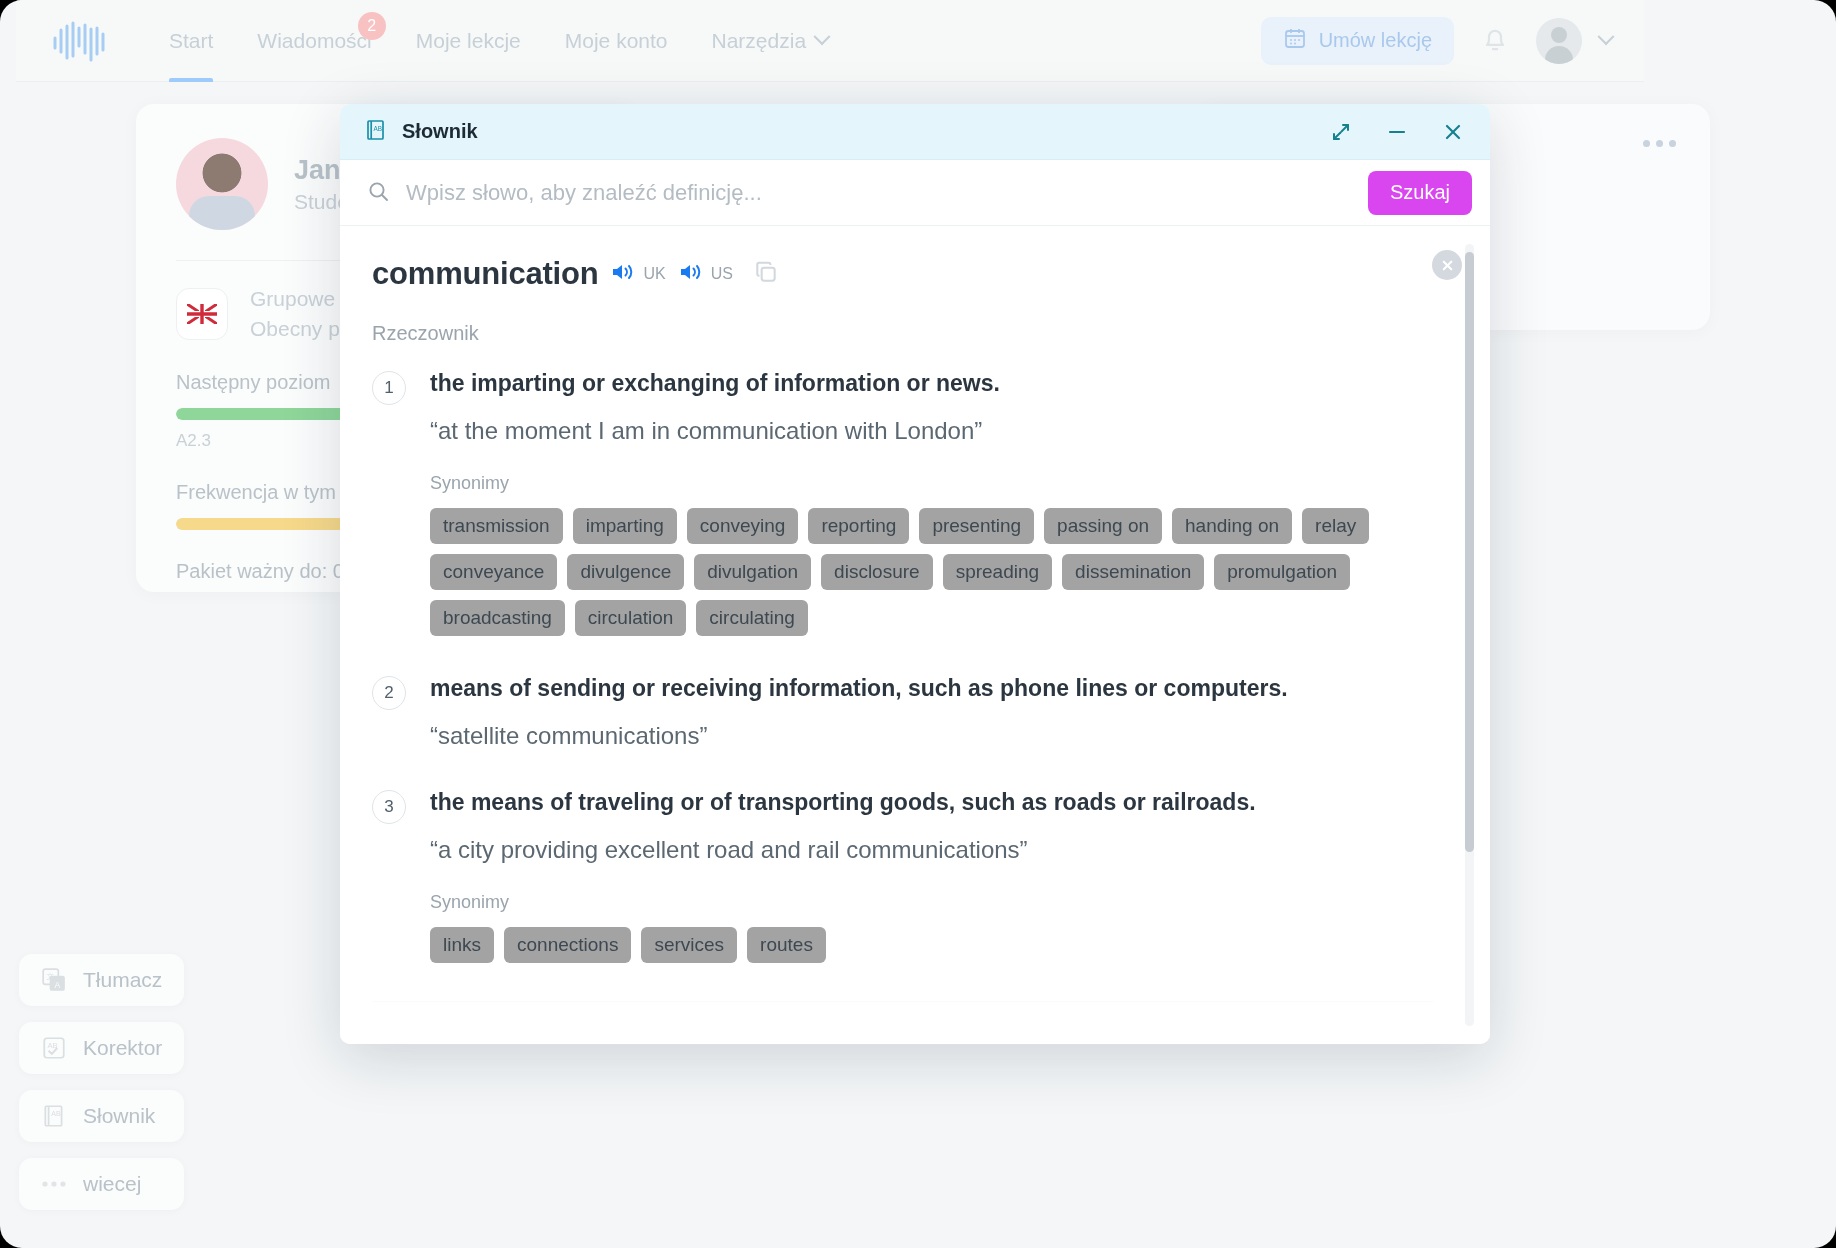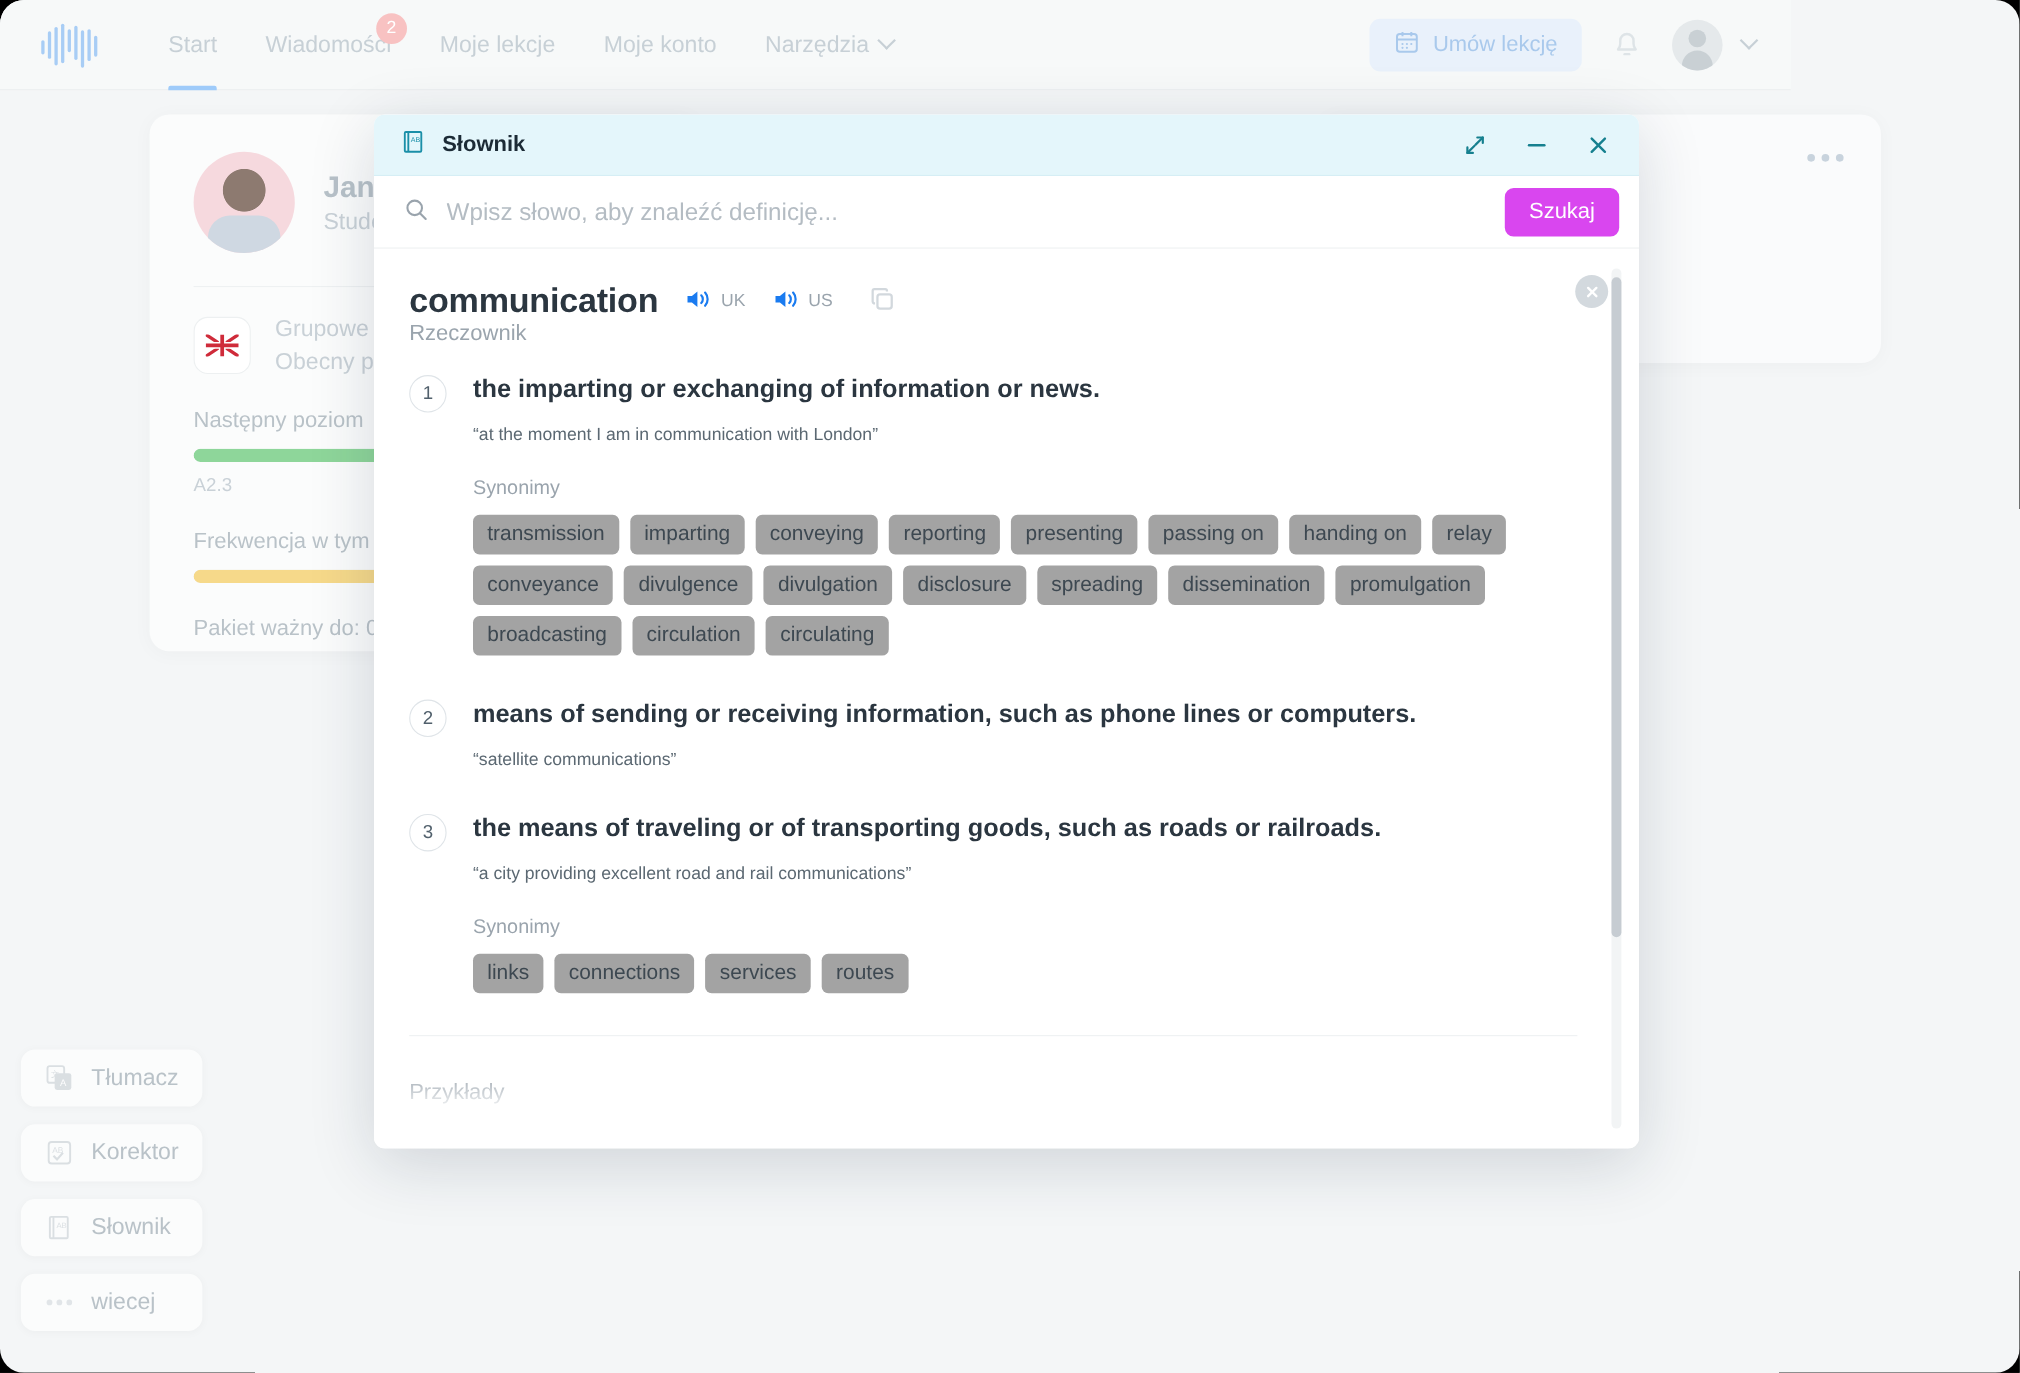--- a/index.html
+++ b/index.html
@@ -12,21 +12,21 @@
   #screen {
     position: relative;
     width: 1836px; height: 1248px;
     background: #f4f6f7;
     border-radius: 22px;
     overflow: hidden;
   }
 
   
   #header {
-    position: absolute; top: 0; left: 0;
+    position: absolute; top: 0; left: 16px;
     width: 1628px; height: 82px;
     background: #f7f9f9;
     display: flex; align-items: center;
     border-bottom: 1px solid #eceff0;
   }
   #logo { margin-left: 33px; width: 60px; height: 52px; display:flex; align-items:center; }
   .nav {
     display: flex; align-items: center; height: 82px;
     margin-left: 38px;
   }
@@ -192,21 +192,21 @@
     background:#d946ef;color:#fff;border:none;border-radius:8px;
     height:44px;padding:0 22px;font-size:20px;cursor:pointer;
     font-family:"Liberation Sans",sans-serif;
   }
 
   #modal-body {
     flex:1; position:relative; overflow:hidden;
     padding: 30px 56px 0 32px;
   }
 
-  #word-row { display:flex;align-items:center;gap:24px; }
+  #word-row { display:flex;align-items:center;gap:12px; margin-bottom: 30px;}
   #word { font-size:31px;font-weight:700;color:#2b3640;letter-spacing:-.2px;}
   .audio-btn { display:flex;align-items:center;gap:7px;cursor:pointer; }
   .audio-lbl { font-size:16px;color:#9aa4ad; }
   #copy-btn { cursor:pointer;margin-left:8px; }
 
   #clear-result {
     position:absolute; right: 28px; top: 24px;
     width:30px;height:30px;border-radius:50%;
     background:#d3d9de; display:flex;align-items:center;justify-content:center;
     cursor:pointer;
@@ -215,21 +215,21 @@
   .pos-label { font-size:20px;color:#9aa4ad; margin-bottom: 24px; }
 
   .sense { display:flex; gap:24px; margin-bottom: 38px; }
   .sense-num {
     flex:0 0 34px;width:34px;height:34px;border-radius:50%;
     border:1.5px solid #dfe4e8;color:#51606c;font-size:17px;
     display:flex;align-items:center;justify-content:center;margin-top:2px;
   }
   .sense-main { flex:1; }
   .sense-def { font-size:23px;color:#2b3640;font-weight:600;line-height:1.3; }
-  .sense-ex { font-size:16px;color:#5b6872;margin-top:18px; }
+  .sense-ex { font-size:24px;color:#5b6872;margin-top:18px; }
   .syn-label { font-size:18px;color:#9aa4ad;margin-top:28px;margin-bottom:14px; }
   .syn-wrap { display:flex;flex-wrap:wrap;gap:10px; }
   .syn {
     background:#a3a3a3;border-radius:6px;
     padding:7px 13px;font-size:19px;color:#3d4851;
     cursor:pointer;
   }
 
   .section-divider { height:1px;background:#eef1f2;margin: 14px 0 40px; }
   .examples-label { font-size:20px;color:#9aa4ad;margin-bottom:26px; }

